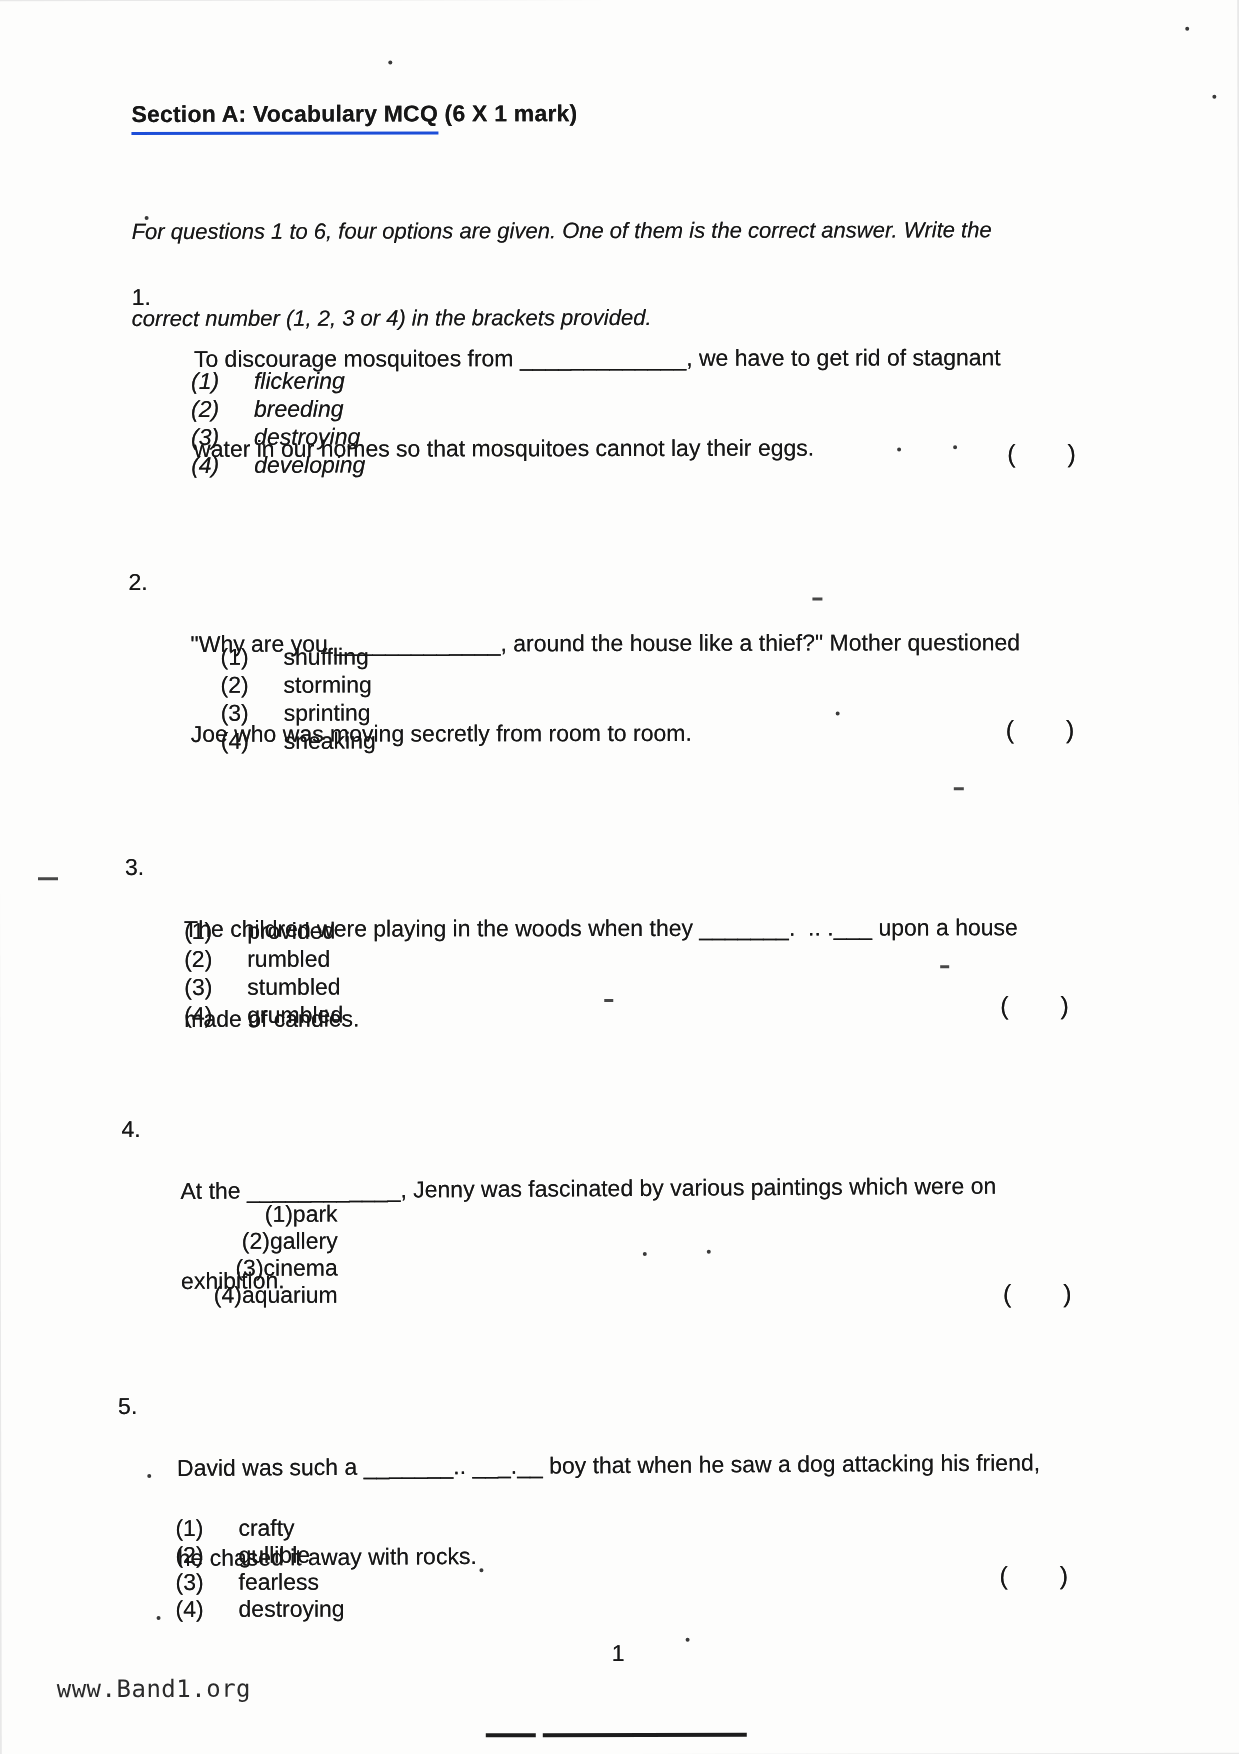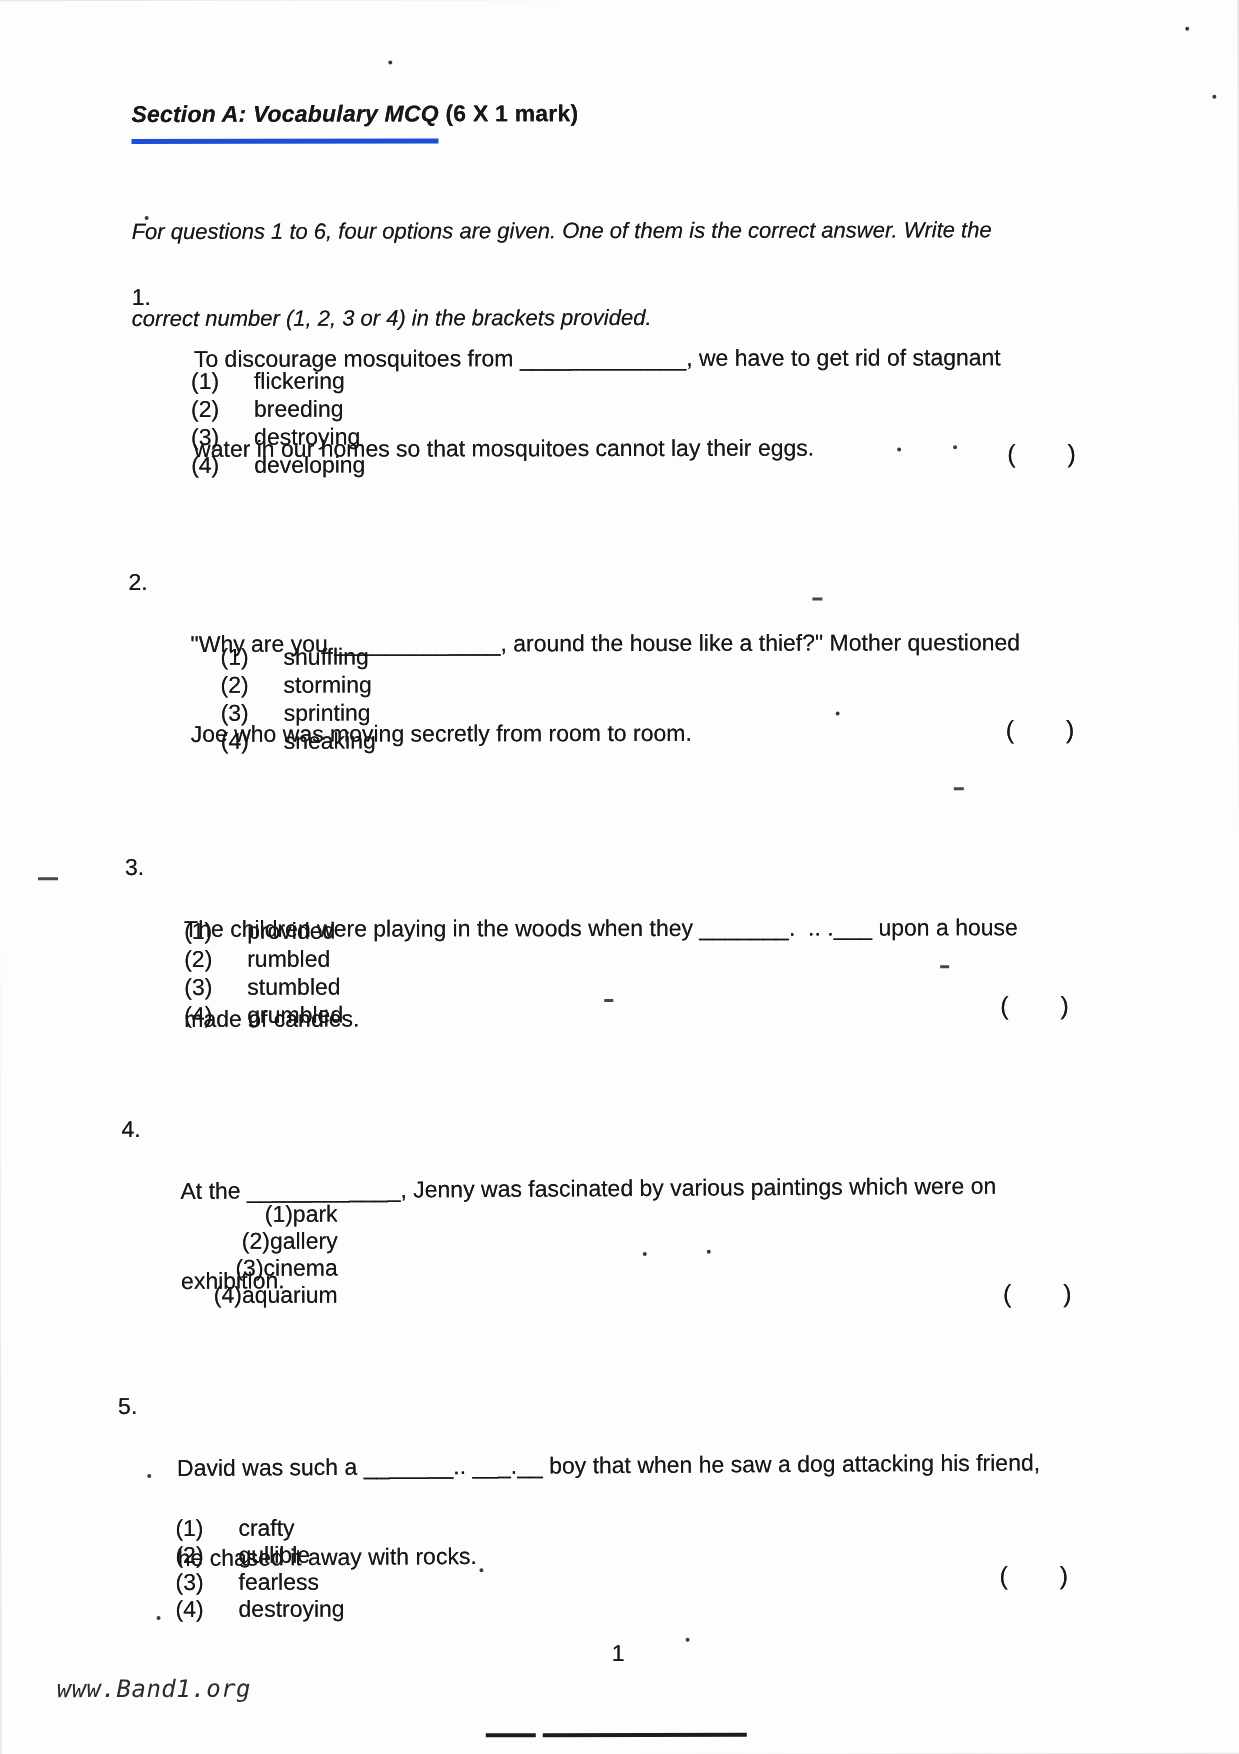--- a/index.html
+++ b/index.html
@@ -14,23 +14,22 @@
     transform:rotate(-0.12deg);
   }
   .sheet *{box-sizing:border-box;}
   .abs{position:absolute;}
   .header{
     font-size:23px;font-weight:700;letter-spacing:0.2px;
     text-shadow:0 0 0.6px rgba(10,10,10,0.8);
     white-space:pre;
   }
   .header .u{
-    border-bottom:5px solid #1d4ed8;
-    padding-bottom:12px;
-    font-style:italic;
+    border-bottom:3px solid #1d4ed8;
+    padding-bottom:5px;
   }
   .instr{
     font-size:22px;font-style:italic;line-height:29px;
     text-shadow:0 0 0.5px rgba(20,20,20,0.75);
     white-space:pre;
   }
   .qnum{
     font-size:23px;font-weight:400;
     text-shadow:0 0 0.5px rgba(20,20,20,0.8);
   }
@@ -45,21 +44,21 @@
   .opt .onum{display:inline-block;width:63px;}
   .brk{
     font-size:25px;
     text-shadow:0 0 0.6px rgba(20,20,20,0.85);
     white-space:pre;
   }
   .brk .sp{display:inline-block;width:52px;}
   .pageno{font-size:23px;text-shadow:0 0 0.5px rgba(20,20,20,0.8);}
   .watermark{
     font-family:"DejaVu Sans Mono", monospace;
-    font-size:24px;color:#2b2b2b;letter-spacing:0.5px;font-style:italic;
+    font-size:24px;color:#2b2b2b;letter-spacing:0.5px;
   }
   .rule{background:#1c1c1c;height:4px;}
   .dot{width:4px;height:4px;background:#3a3a3a;border-radius:50%;}
   .dash{height:3px;background:#474747;}
   .tilt{transform:rotate(-0.25deg);transform-origin:left center;}
 </style>
 </head>
 <body>
 
 <div class="sheet">
@@ -69,21 +68,21 @@
   <div class="abs instr" style="left:133px;top:158px;">
     <div>For questions 1 to 6, four options are given. One of them is the correct answer. Write the</div>
     <div>correct number (1, 2, 3 or 4) in the brackets provided.</div>
   </div>
 
   <div class="abs qnum" style="left:133px;top:283px;">1.</div>
   <div class="abs stem" style="left:195px;top:283px;">
     <div>To discourage mosquitoes from _____________, we have to get rid of stagnant</div>
     <div>water in our homes so that mosquitoes cannot lay their eggs.</div>
   </div>
-  <div class="abs opts" style="left:192px;top:366px;">
+  <div class="abs opts" style="left:192px;top:366px;font-style:italic;">
     <div class="opt"><span class="onum">(1)</span><span>flickering</span></div>
     <div class="opt"><span class="onum">(2)</span><span>breeding</span></div>
     <div class="opt"><span class="onum">(3)</span><span>destroying</span></div>
     <div class="opt"><span class="onum">(4)</span><span>developing</span></div>
   </div>
   <div class="abs brk" style="left:1008px;top:440px;"><span>(</span><span class="sp"></span><span>)</span></div>
 
   <div class="abs qnum" style="left:129px;top:568px;">2.</div>
   <div class="abs stem" style="left:191px;top:568px;">
     <div>"Why are you _____________, around the house like a thief?" Mother questioned</div>

